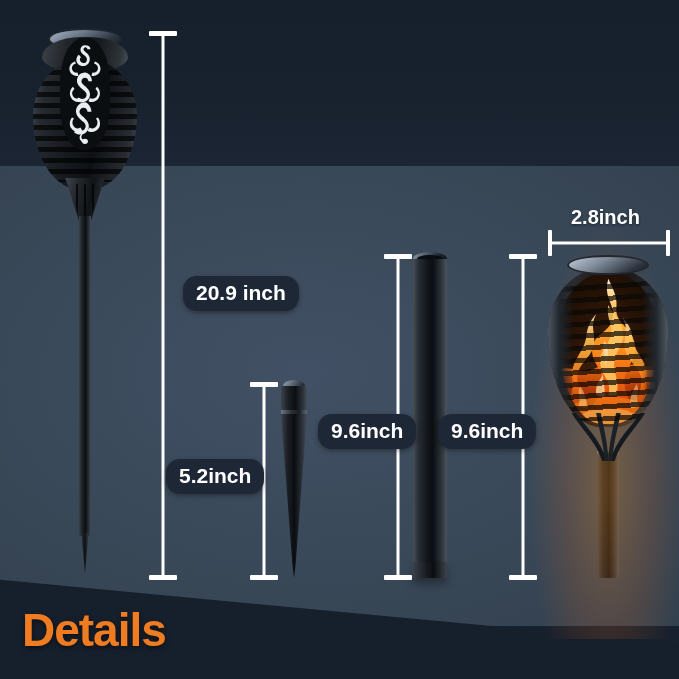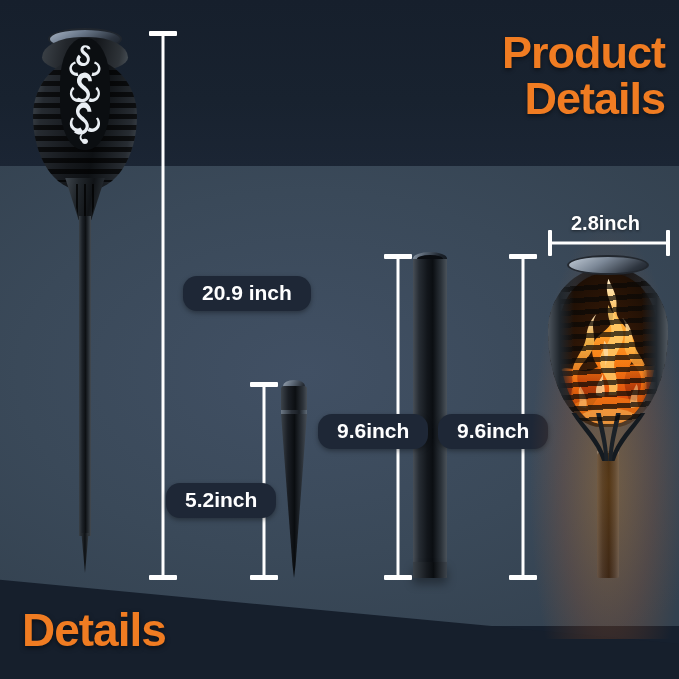--- a/index.html
+++ b/index.html
@@ -34,21 +34,21 @@
     width:28px;height:5px;background:#ffffff;border-radius:1px;}
   .dimv .cap.t{top:-2px;} .dimv .cap.b{bottom:-2px;}
   .dimh{position:absolute;}
   .dimh .line{position:absolute;top:50%;transform:translateY(-50%);
     height:3px;left:0;right:0;background:#ffffff;}
   .dimh .cap{position:absolute;top:50%;transform:translateY(-50%);
     height:26px;width:4px;background:#ffffff;border-radius:1px;}
   .dimh .cap.l{left:-1px;} .dimh .cap.r{right:-1px;}
   
   .pill{position:absolute;background:#1e2736;color:#fff;
-    border-radius:14px;padding:5px 19px 6px;font-size:21px;
+    border-radius:14px;padding:5px 13px 6px;font-size:21px;
     font-weight:600;white-space:nowrap;box-shadow:0 2px 5px rgba(0,0,0,.35);}
   .plainlabel{position:absolute;color:#fff;font-size:20px;font-weight:600;
     white-space:nowrap;text-shadow:0 1px 3px rgba(0,0,0,.5);}
   
   .torch{position:absolute;}
   .head{position:absolute;left:0;top:0;width:100%;}
   .solar{position:absolute;left:14%;top:0;width:72%;height:22px;
     border-radius:50%;
     background:linear-gradient(150deg,#aab6c6 0%,#6d7b8d 35%,#2c343f 75%,#1a2029 100%);
     border:2px solid #20262e;}
@@ -140,24 +140,20 @@
 <body>
 
 <div id="stage">
 
   <div class="bg-top"></div>
   <div class="bg-mid2"></div>
   <div class="bg-bottom">
     <div class="wedge"></div>
   </div>
 
-  <div class="headline">
-    <div>Product</div>
-    <div>Details</div>
-  </div>
 
   <div class="brand">Details</div>
 
   <div class="torch" style="left:33px;top:28px;width:104px;height:545px;">
     <div class="head" style="height:195px;">
       <div class="solar"></div>
       <div class="collar"></div>
       <div class="bulb">
         <div class="slats"></div>
       </div>
@@ -197,21 +193,21 @@
     <div class="body"></div>
     <div class="ring"></div>
     <div class="spike" style="height:164px;"></div>
   </div>
 
   <div class="dimv" style="left:249px;top:384px;width:30px;height:194px;">
     <div class="cap t"></div>
       <div class="line"></div>
       <div class="cap b"></div>
   </div>
-  <div class="pill" style="left:166px;top:483px;">5.2inch</div>
+  <div class="pill" style="left:166px;top:459px;">5.2inch</div>
 
   <div class="tube" style="left:413px;top:252px;width:34px;height:326px;">
     <div class="rim"></div>
     <div class="inner"></div>
     <div class="shaft" style="height:319px;"></div>
     <div class="foot"></div>
   </div>
 
   <div class="dimv" style="left:383px;top:256px;width:30px;height:322px;">
     <div class="cap t"></div>
@@ -279,15 +275,15 @@
       <div class="line"></div>
       <div class="cap b"></div>
   </div>
   <div class="pill" style="left:438px;top:414px;">9.6inch</div>
 
   <div class="dimh" style="left:549px;top:230px;width:120px;height:26px;">
     <div class="cap l"></div>
       <div class="line"></div>
       <div class="cap r"></div>
   </div>
-  <div class="plainlabel" style="left:571px;top:212px;">2.8inch</div>
+  <div class="plainlabel" style="left:571px;top:206px;">2.8inch</div>
 
 </div>
 
 </body></html>

